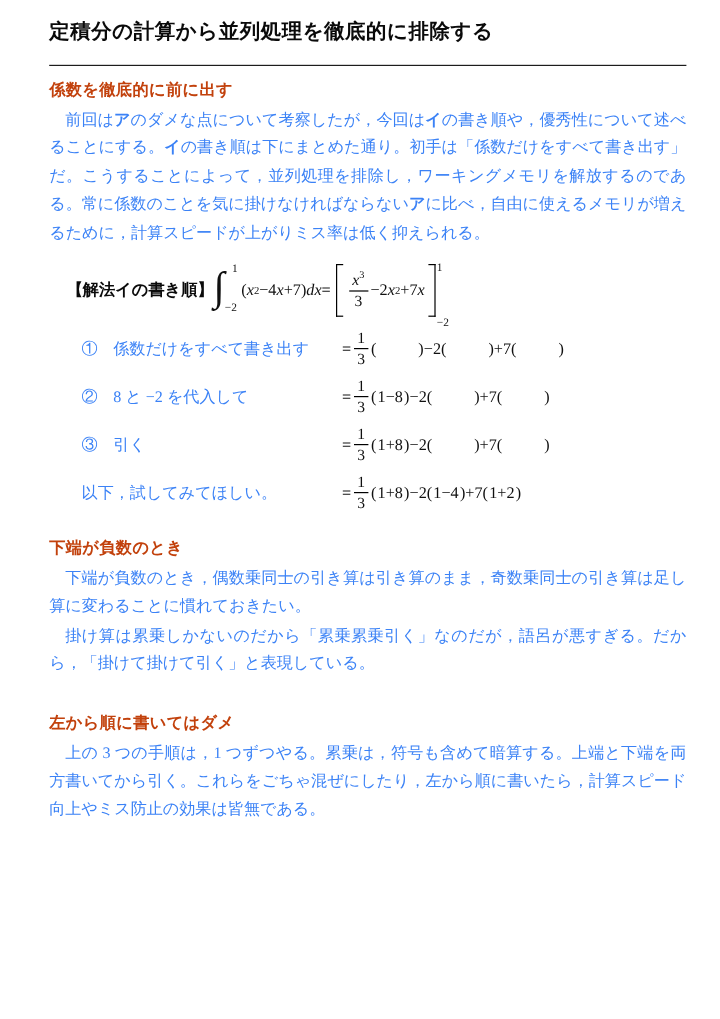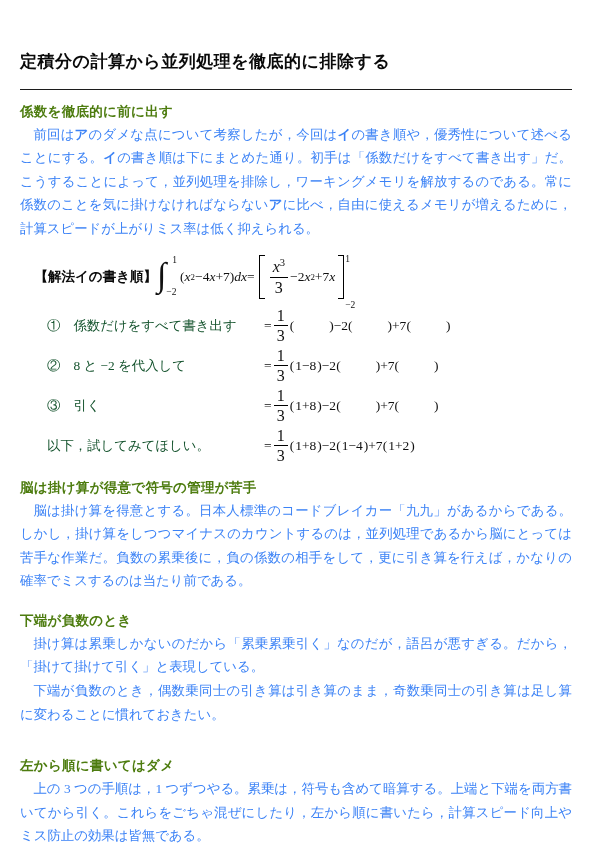--- a/index.html
+++ b/index.html
@@ -1,34 +1,34 @@
 <!DOCTYPE html>
 <html lang="ja"><head>
 <meta charset="utf-8">
 <style>
   html,body{margin:0;padding:0;}
   body{
     width:600px;height:849px;overflow:hidden;background:#ffffff;color:#111;
     font-family:"Liberation Serif","DejaVu Serif",serif;
     -webkit-font-smoothing:antialiased;
   }
-  .page{box-sizing:border-box;width:600px;height:721px;padding:16px 28px 0 20px;margin-top:35px;}
+  .page{box-sizing:border-box;width:600px;height:721px;padding:16px 28px 0 41px;}
 
   .doc-title{
     font-family:"Liberation Sans","DejaVu Sans",sans-serif;
     font-weight:bold;font-size:17px;line-height:1.35;letter-spacing:.5px;color:#0a0a0a;
   }
   .divider{border-top:1.6px solid #1c1c1c;margin-top:15px;}
 
   .section{margin-top:12px;}
   .section.gap-md{margin-top:18px;}
   .section.gap-lg{margin-top:30px;}
   .sec-heading{
-    font-family:Liberation Sans, sans-serif;
-    font-weight:bold;font-size:13.5px;line-height:20px;color:#4d7c0f;letter-spacing:.3px;
+    font-family:Liberation Mono, monospace;
+    font-weight:bold;font-size:13.5px;line-height:20px;color:#c2410c;letter-spacing:.3px;
   }
   .para{
     font-size:13.4px;line-height:23.4px;text-align:justify;
     text-indent:1em;margin:1px 0 0 0;color:#3b82f6;
   }
 
   
   .math{font-family:"Liberation Serif","DejaVu Serif",serif;font-size:13.5px;color:#101010;}
   sup{font-size:.66em;}
 
@@ -39,34 +39,34 @@
     font-weight:bold;font-size:13.5px;color:#0a0a0a;text-align:right;
   }
   .int-formula{display:inline-flex;align-items:center;}
   .int-sign{font-size:34px;line-height:1;transform:translateY(-2px);}
   .int-lims{display:inline-flex;flex-direction:column;justify-content:space-between;height:42px;
     font-size:9.5px;line-height:1;margin:0 3px 0 1px;}
   .int-lims .up{margin-left:5px;}
   .int-lims .dn{margin-left:-1px;}
   .mrow{display:inline-flex;align-items:center;}
   .frac{display:inline-flex;flex-direction:column;align-items:center;line-height:1.12;
-    font-size:16px;margin:0 2px;vertical-align:middle;}
+    font-size:13px;margin:0 2px;vertical-align:middle;}
   .frac .fnum{border-bottom:1.1px solid #000;padding:0 3px 1px 3px;}
   .frac .fden{padding-top:1px;}
   .lbrk,.rbrk{display:inline-block;width:6px;height:44px;box-sizing:border-box;}
   .lbrk{border:1.6px solid #000;border-right:none;margin:0 3px 0 4px;}
   .rbrk{border:1.6px solid #000;border-left:none;margin-left:3px;}
   .rbrk-lims{display:inline-flex;flex-direction:column;justify-content:space-between;height:56px;
     font-size:9.5px;line-height:1;margin-left:1px;transform:translateY(6px);}
 
   
   .steps{margin-top:2px;}
   .step-row{display:flex;align-items:center;height:40px;}
   .step-label{flex:0 0 244px;width:244px;box-sizing:border-box;padding-left:27px;
-    font-size:13.4px;color:#14532d;}
+    font-size:13.4px;color:#3b82f6;}
   .step-num:not(:empty){margin-right:13px;}
   .step-eq{display:inline-flex;align-items:center;font-size:13.5px;}
   .pv{display:inline-block;text-align:left;padding:0 1px;}
   .pv:empty{width:33px;}
 </style>
 </head>
 <body>
 
 <div class="page">
 
@@ -209,29 +209,25 @@
           <span>)</span>
         <span>+7</span>
         <span>(</span>
           <span class="pv">1+2</span>
           <span>)</span>
       </div>
     </div>
 
   </div>
 
-  <div class="section">
-    <div class="sec-heading">脳は掛け算が得意で符号の管理が苦手</div>
-    <p class="para"><span>脳は掛け算を得意とする。日本人標準のコードブレイカー「九九」があるからである。しかし，掛け算をしつつマイナスのカウントするのは，並列処理であるから脳にとっては苦手な作業だ。負数の累乗後に，負の係数の相手をして，更に引き算を行えば，かなりの確率でミスするのは当たり前である。</span></p>
-  </div>
 
   <div class="section gap-md">
     <div class="sec-heading">下端が負数のとき</div>
+    <p class="para"><span>下端が負数のとき，偶数乗同士の引き算は引き算のまま，奇数乗同士の引き算は足し算に変わることに慣れておきたい。</span></p>
     <p class="para"><span>掛け算は累乗しかないのだから「累乗累乗引く」なのだが，語呂が悪すぎる。だから，「掛けて掛けて引く」と表現している。</span></p>
-    <p class="para"><span>下端が負数のとき，偶数乗同士の引き算は引き算のまま，奇数乗同士の引き算は足し算に変わることに慣れておきたい。</span></p>
   </div>
 
   <div class="section gap-lg">
     <div class="sec-heading">左から順に書いてはダメ</div>
     <p class="para"><span>上の 3 つの手順は，1 つずつやる。累乗は，符号も含めて暗算する。上端と下端を両方書いてから引く。これらをごちゃ混ぜにしたり，左から順に書いたら，計算スピード向上やミス防止の効果は皆無である。</span></p>
   </div>
 
 </div>
 
 </body></html>

